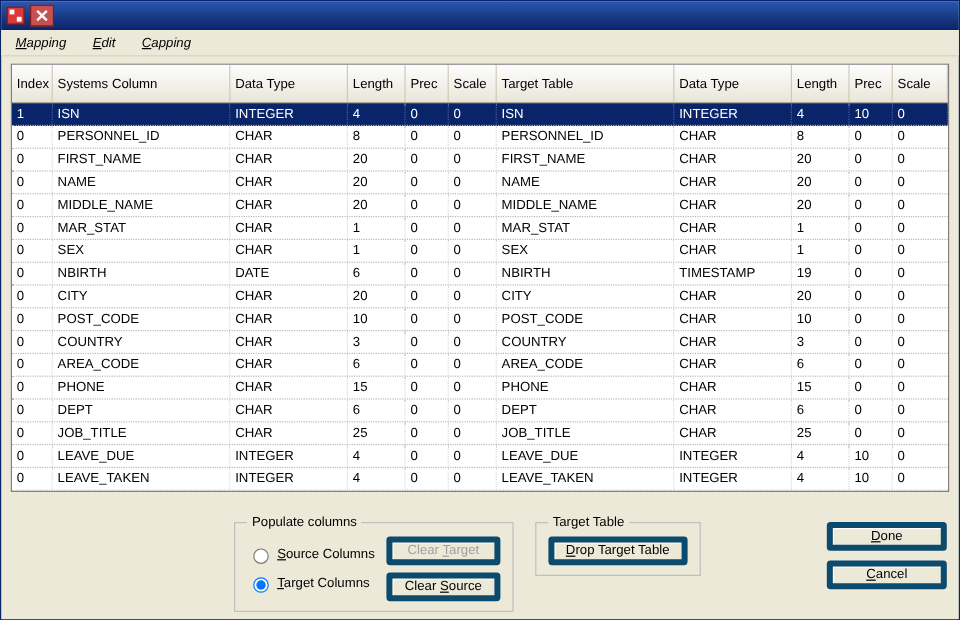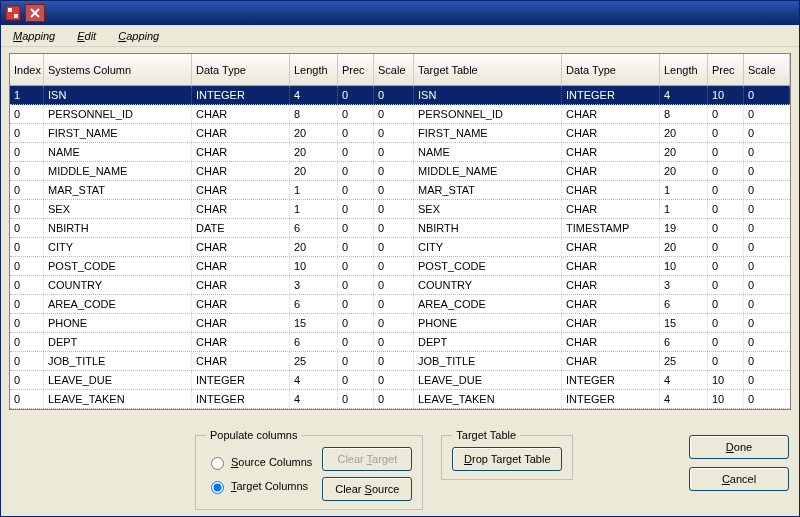--- a/index.html
+++ b/index.html
@@ -33,21 +33,21 @@
   .grid-row.selected { background:#0a246a; color:#fff; }
   .grid-row.selected .cell { border-right:1px dotted #4a5fa0; }
   .bottom-area { display:flex; align-items:flex-start; padding:10px 6px 6px 6px; gap:18px; }
   .spacer-left { flex:0 0 170px; }
   fieldset.grp { border:1px solid #bfbfbf; padding:6px 10px 8px 10px; margin:0; }
   fieldset.grp legend { padding:0 4px; font-size:11px; }
   .populate-inner { display:flex; gap:10px; align-items:center; }
   .radio-col { display:flex; flex-direction:column; gap:8px; }
   .radio-item { display:flex; align-items:center; gap:4px; }
   .btn-col { display:flex; flex-direction:column; gap:6px; }
-  button.win { min-width:90px; height:24px; background:#ece9d8; border:1px solid #0c4a6e; border-radius:3px; font-family:inherit; font-size:11px; padding:0 10px; cursor:pointer; box-shadow:inset 1px 1px 0 #fff; }
+  button.win { min-width:90px; height:24px; background:#ece9d8; border:5px solid #0c4a6e; border-radius:3px; font-family:inherit; font-size:11px; padding:0 10px; cursor:pointer; box-shadow:inset 1px 1px 0 #fff; }
   button.win:disabled { color:#a0a0a0; cursor:default; }
   .right-buttons { margin-left:auto; display:flex; flex-direction:column; gap:8px; align-items:flex-end; padding-top:6px; padding-right:4px;}
   .right-buttons button.win { min-width:100px; }
   .replicator-icon svg { display:block; }
 </style>
 </head>
 <body>
 
 <div class="window">
 

